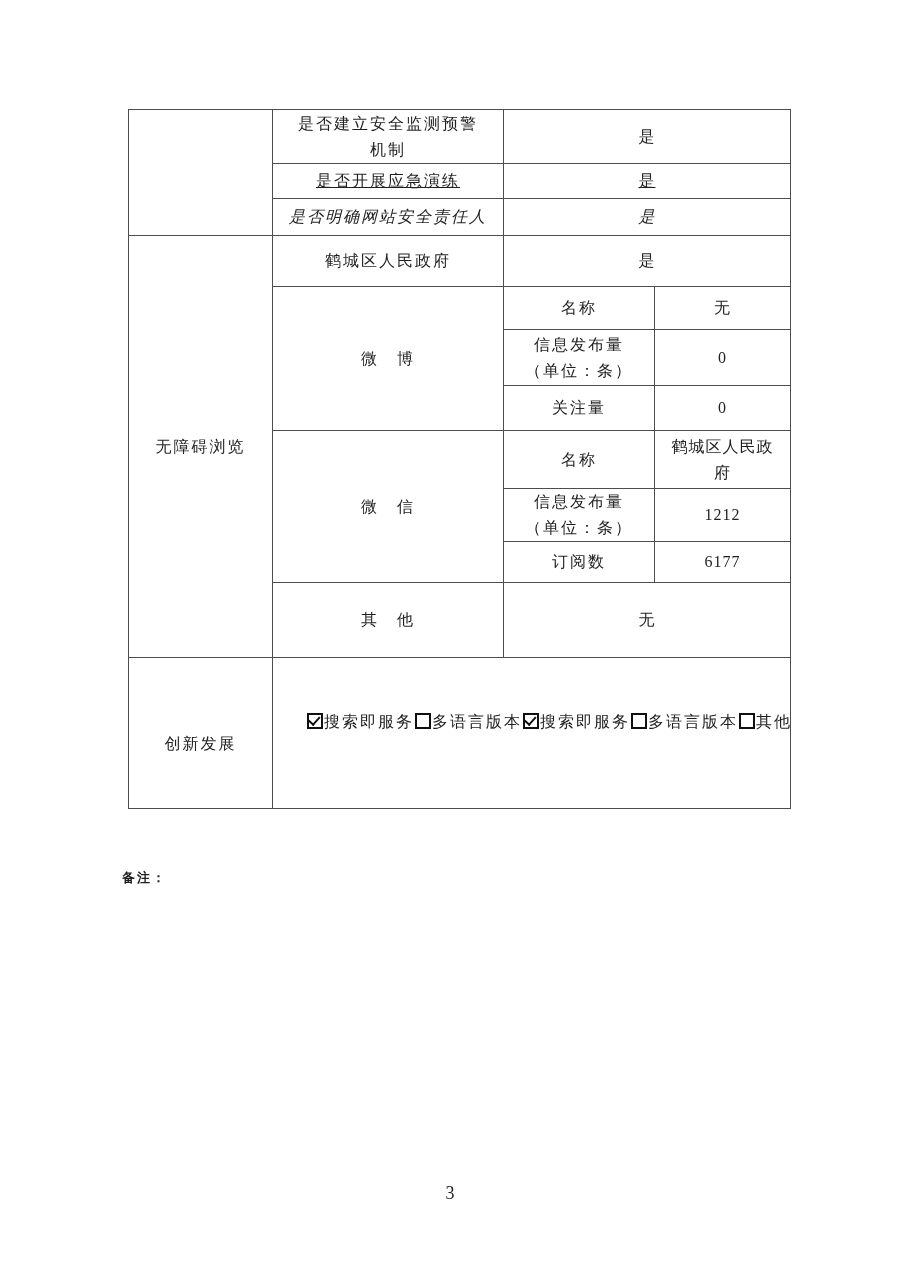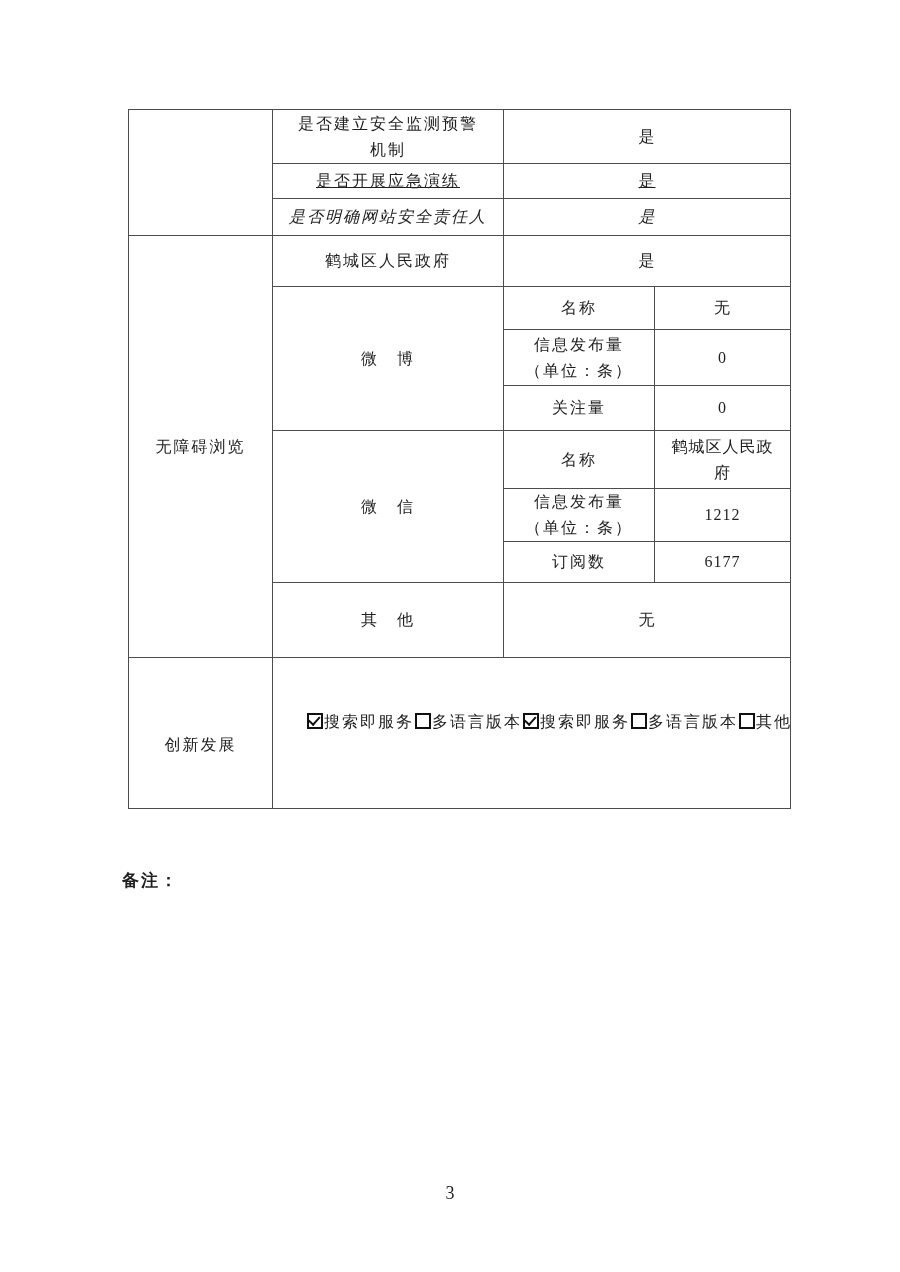--- a/index.html
+++ b/index.html
@@ -53,20 +53,21 @@
   tr.r6  { height: 56px; }
   tr.r7  { height: 45px; }
   tr.r8  { height: 58px; }
   tr.r9  { height: 52px; }
   tr.r10 { height: 41px; }
   tr.r11 { height: 75px; }
   tr.r12 { height: 151px; }
 
   td.innovation-header-cell {
     padding-top: 24px;
+    font-family: Liberation Mono, monospace;
   }
   td.innovation-options-cell {
     text-align: left;
     padding-left: 33px;
     padding-bottom: 22px;
     letter-spacing: 2px;
     white-space: nowrap;
   }
   .opt { display: inline; }
   .cb {
@@ -88,21 +89,21 @@
     width: 4.5px;
     height: 8.5px;
     border-right: 2.5px solid #101010;
     border-bottom: 2.5px solid #101010;
     transform: rotate(42deg);
   }
   .notes {
     position: absolute;
     left: 122px;
     top: 869px;
-    font-size: 17px;
+    font-size: 13px;
     font-weight: bold;
     letter-spacing: 2px;
   }
   .page-number {
     position: absolute;
     left: 0;
     top: 1183px;
     width: 100%;
     text-align: center;
     font-size: 18px;

